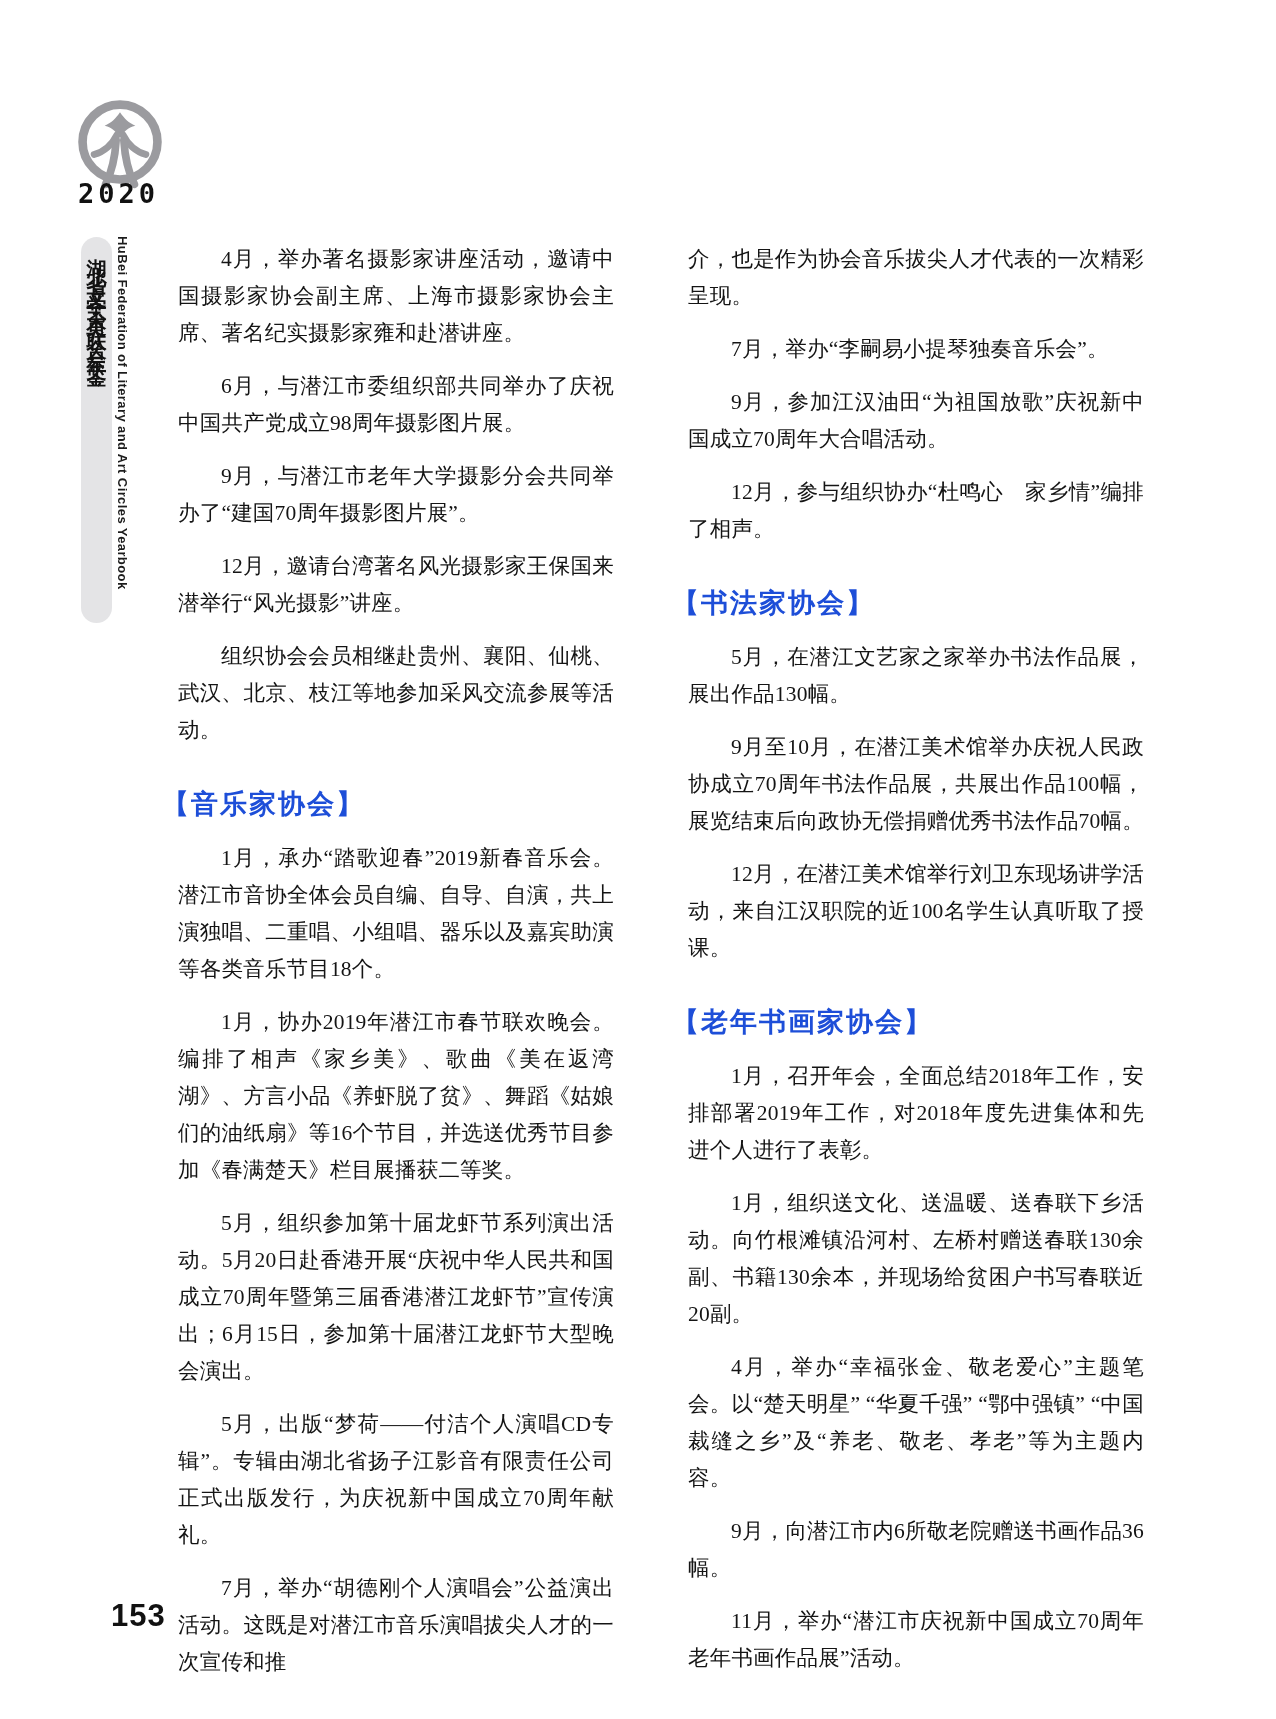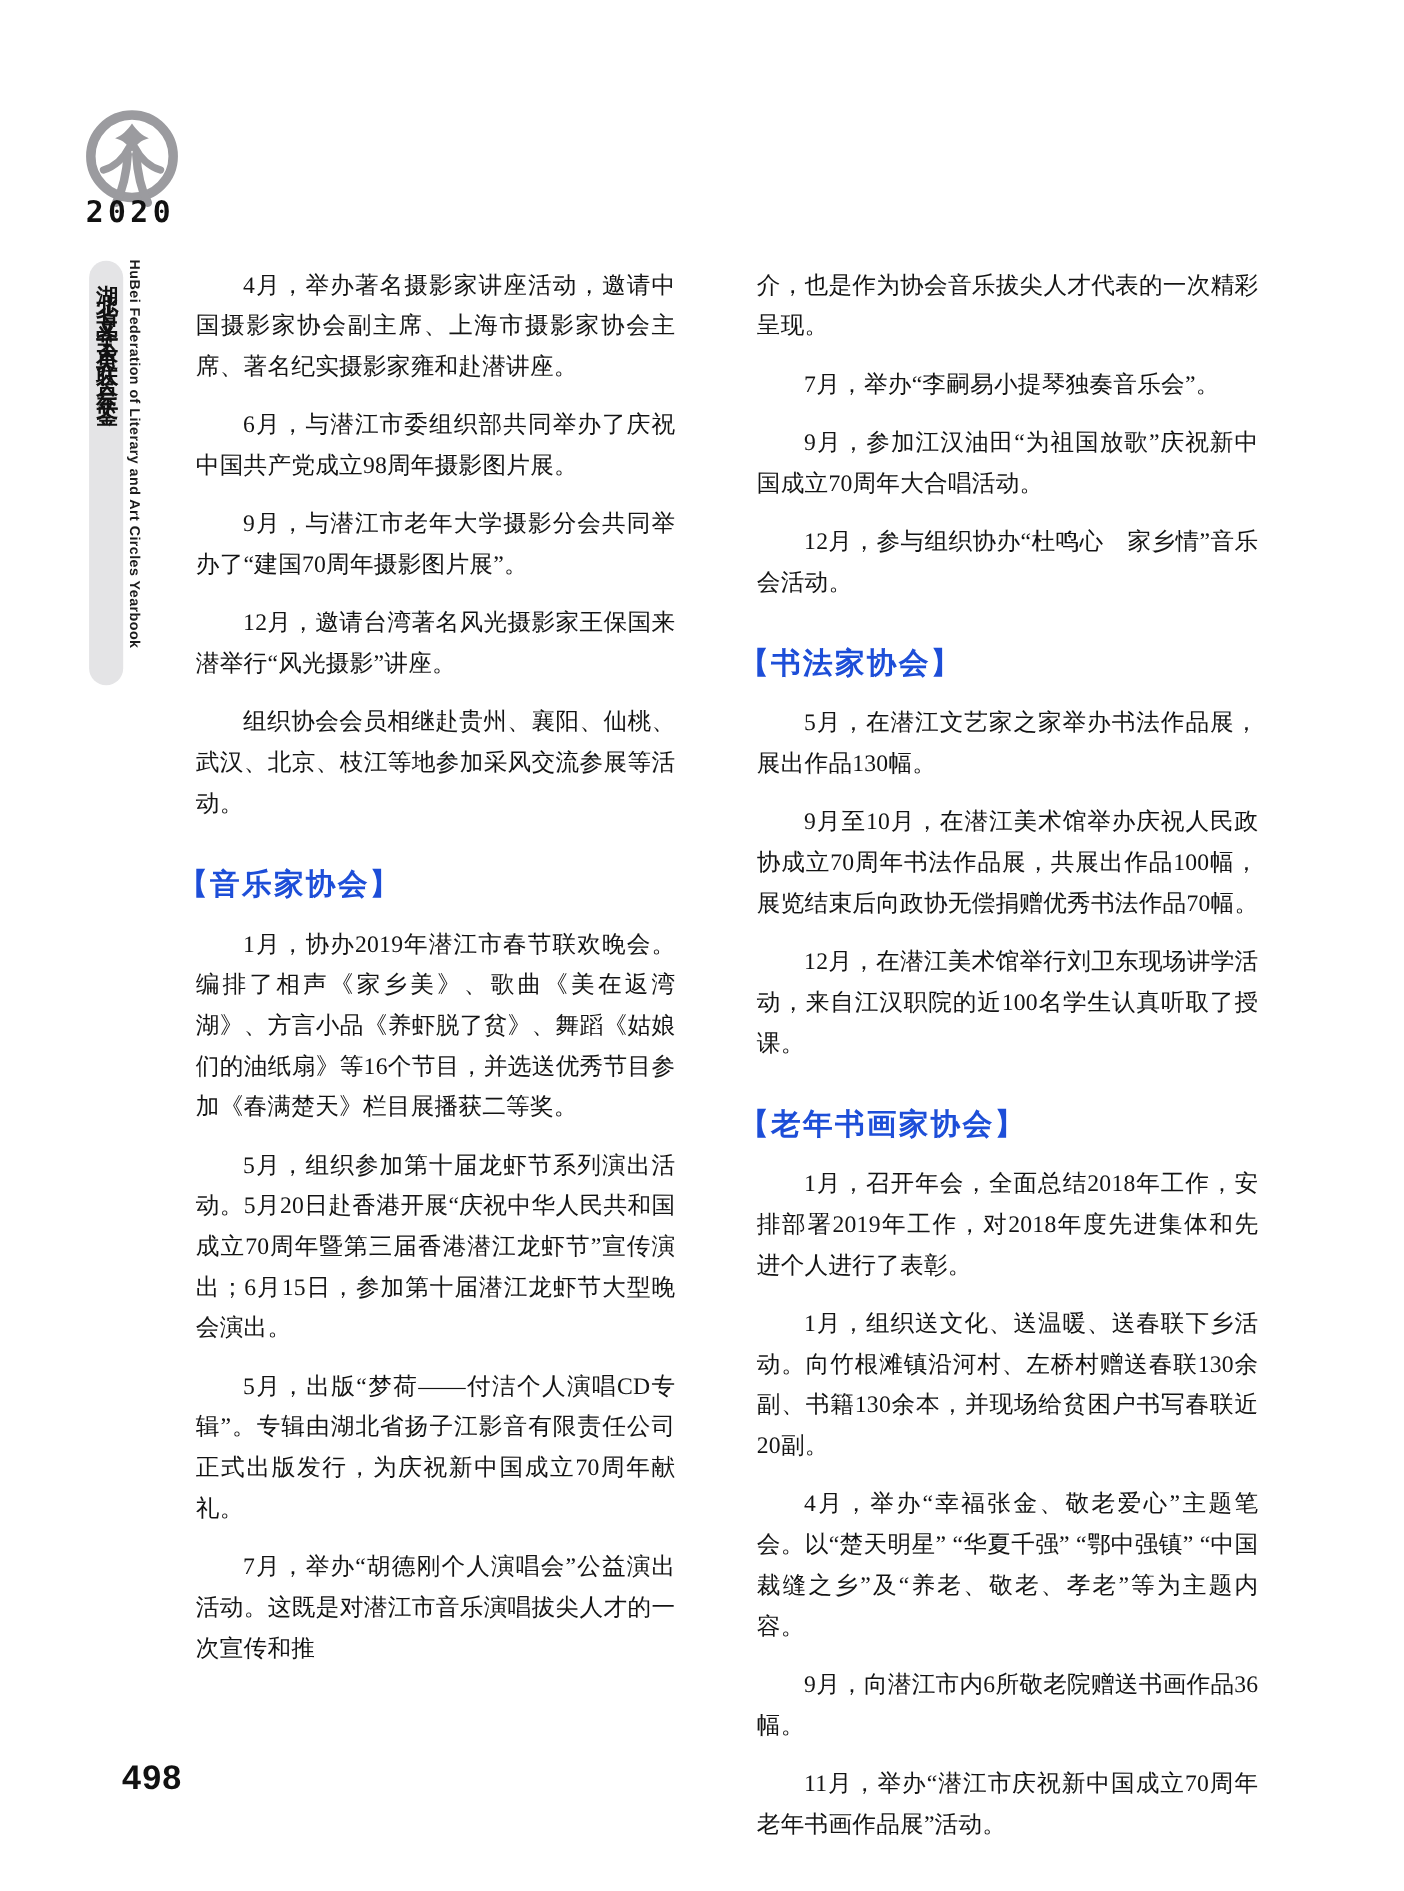--- a/index.html
+++ b/index.html
@@ -80,38 +80,39 @@
   <div class="sidebar-cn">湖北省文学艺术界联合会年鉴</div>
   <div class="sidebar-en">HuBei Federation of Literary and Art Circles Yearbook</div>
 
   <div class="col col-left">
     <p>4月，举办著名摄影家讲座活动，邀请中国摄影家协会副主席、上海市摄影家协会主席、著名纪实摄影家雍和赴潜讲座。</p>
     <p>6月，与潜江市委组织部共同举办了庆祝中国共产党成立98周年摄影图片展。</p>
     <p>9月，与潜江市老年大学摄影分会共同举办了“建国70周年摄影图片展”。</p>
     <p>12月，邀请台湾著名风光摄影家王保国来潜举行“风光摄影”讲座。</p>
     <p>组织协会会员相继赴贵州、襄阳、仙桃、武汉、北京、枝江等地参加采风交流参展等活动。</p>
     <h3>【音乐家协会】</h3>
+    <p>1月，承办“踏歌迎春”2019新春音乐会。潜江市音协全体会员自编、自导、自演，共上演独唱、二重唱、小组唱、器乐以及嘉宾助演等各类音乐节目18个。</p>
     <p>1月，协办2019年潜江市春节联欢晚会。编排了相声《家乡美》、歌曲《美在返湾湖》、方言小品《养虾脱了贫》、舞蹈《姑娘们的油纸扇》等16个节目，并选送优秀节目参加《春满楚天》栏目展播获二等奖。</p>
     <p>5月，组织参加第十届龙虾节系列演出活动。5月20日赴香港开展“庆祝中华人民共和国成立70周年暨第三届香港潜江龙虾节”宣传演出；6月15日，参加第十届潜江龙虾节大型晚会演出。</p>
     <p>5月，出版“梦荷——付洁个人演唱CD专辑”。专辑由湖北省扬子江影音有限责任公司正式出版发行，为庆祝新中国成立70周年献礼。</p>
     <p>7月，举办“胡德刚个人演唱会”公益演出活动。这既是对潜江市音乐演唱拔尖人才的一次宣传和推</p>
   </div>
 
   <div class="col col-right">
     <p class="cont">介，也是作为协会音乐拔尖人才代表的一次精彩呈现。</p>
     <p>7月，举办“李嗣易小提琴独奏音乐会”。</p>
     <p>9月，参加江汉油田“为祖国放歌”庆祝新中国成立70周年大合唱活动。</p>
-    <p>12月，参与组织协办“杜鸣心　家乡情”音乐会活动。</p>
+    <p>12月，参与组织协办“杜鸣心　家乡情”编排了相声。</p>
     <h3>【书法家协会】</h3>
     <p>5月，在潜江文艺家之家举办书法作品展，展出作品130幅。</p>
     <p>9月至10月，在潜江美术馆举办庆祝人民政协成立70周年书法作品展，共展出作品100幅，展览结束后向政协无偿捐赠优秀书法作品70幅。</p>
     <p>12月，在潜江美术馆举行刘卫东现场讲学活动，来自江汉职院的近100名学生认真听取了授课。</p>
     <h3>【老年书画家协会】</h3>
     <p>1月，召开年会，全面总结2018年工作，安排部署2019年工作，对2018年度先进集体和先进个人进行了表彰。</p>
     <p>1月，组织送文化、送温暖、送春联下乡活动。向竹根滩镇沿河村、左桥村赠送春联130余副、书籍130余本，并现场给贫困户书写春联近20副。</p>
     <p>4月，举办“幸福张金、敬老爱心”主题笔会。以“楚天明星” “华夏千强” “鄂中强镇” “中国裁缝之乡”及“养老、敬老、孝老”等为主题内容。</p>
     <p>9月，向潜江市内6所敬老院赠送书画作品36幅。</p>
     <p>11月，举办“潜江市庆祝新中国成立70周年老年书画作品展”活动。</p>
   </div>
 
-  <div class="page-number">498</div>
+  <div class="page-number">153</div>
 
 </div>
 
 </body></html>

